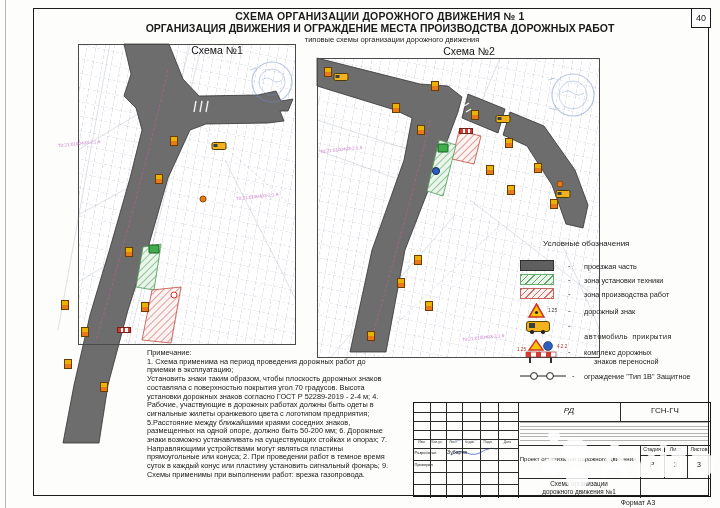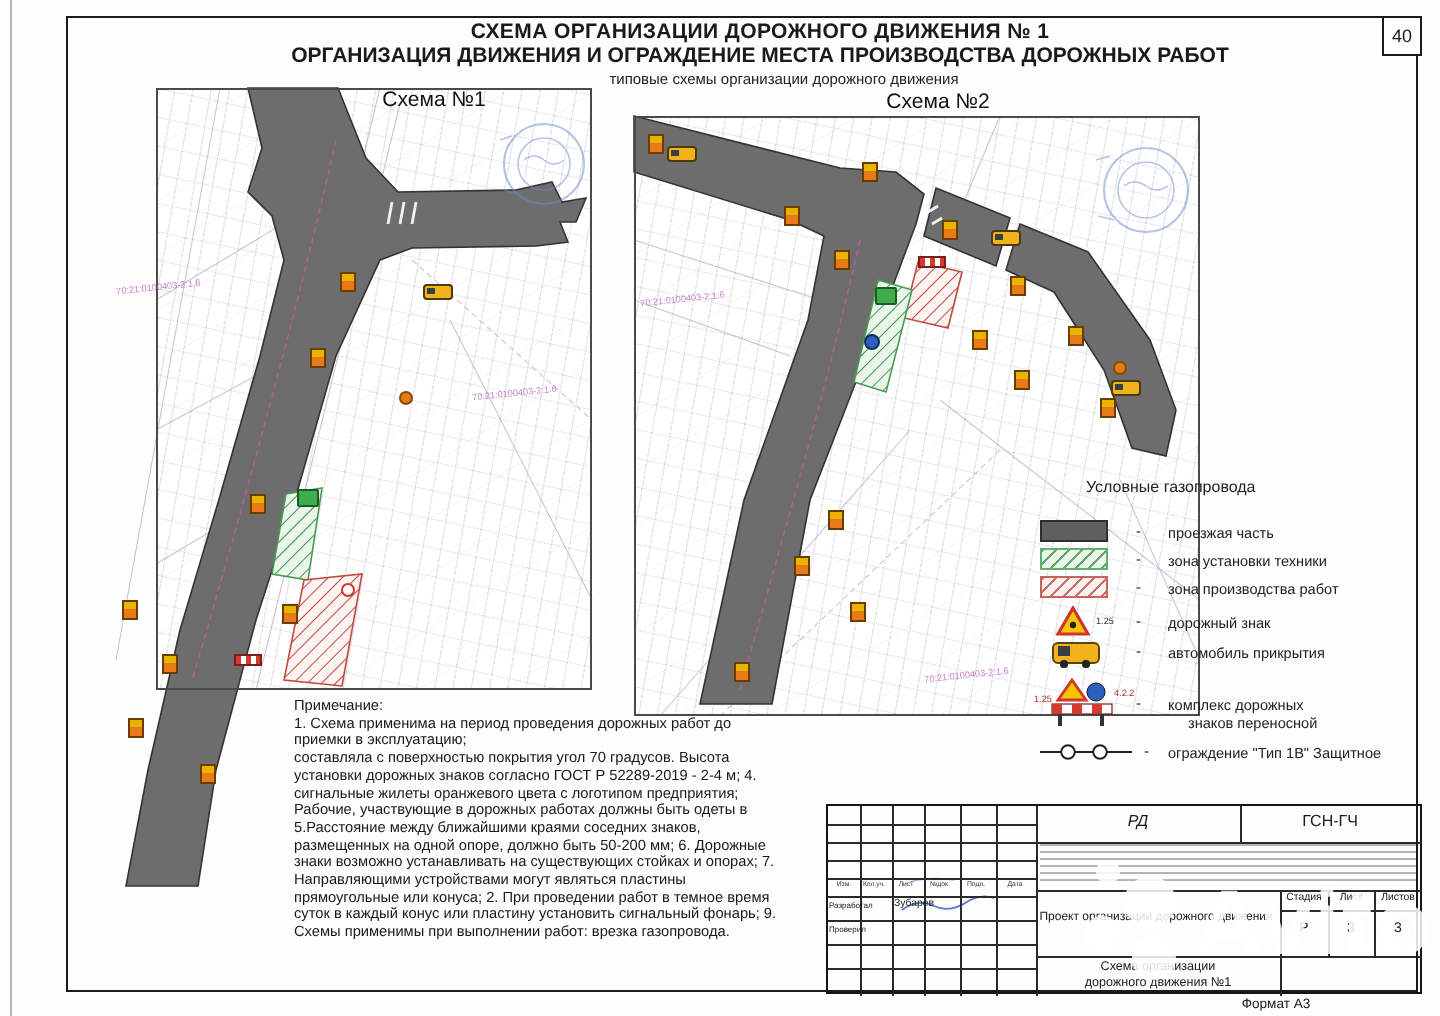--- a/index.html
+++ b/index.html
@@ -168,21 +168,21 @@
 
 <div class="abs scheme-label lbl1">Схема №1</div>
 <div class="abs scheme-label lbl2">Схема №2</div>
 
 <div class="abs cad" style="left:58px;top:141px;">70:21:0100403-2:1.6</div>
 <div class="abs cad" style="left:236px;top:194px;">70:21:0100403-2:1.6</div>
 <div class="abs cad" style="left:320px;top:147px;">70:21:0100403-2:1.6</div>
 <div class="abs cad" style="left:462px;top:335px;">70:21:0100403-2:1.6</div>
 
 <div class="abs legend">
-  <div class="legend-title">Условные газопровода</div>
+  <div class="legend-title">Условные обозначения</div>
 
   <div class="lg-row" style="left:8px;top:22px;">
     <div class="sw sw-road" style="position:absolute;left:0;top:0;"></div>
     <span class="lg-dash" style="position:absolute;left:48px;top:1px;">-</span>
     <span class="lg-label" style="position:absolute;left:64px;top:2px;">проезжая часть</span>
   </div>
 
   <div class="lg-row" style="left:8px;top:36px;">
     <div class="sw sw-green" style="position:absolute;left:0;top:0;"></div>
     <span class="lg-dash" style="position:absolute;left:48px;top:1px;">-</span>
@@ -204,21 +204,21 @@
     <span class="lg-dash" style="position:absolute;left:48px;top:3px;">-</span>
     <span class="lg-label" style="position:absolute;left:64px;top:4px;">дорожный знак</span>
   </div>
 
   <div class="lg-row" style="left:8px;top:82px;">
     <div style="position:absolute;left:6px;top:1px;width:22px;height:9px;background:#f2b21d;border:.8px solid #5a4408;border-radius:3px;">
       <div style="position:absolute;left:1.5px;top:1px;width:6px;height:4.5px;background:#3a3f46;"></div>
       <div style="position:absolute;left:3px;bottom:-2.5px;width:3.5px;height:3.5px;border-radius:50%;background:#222;box-shadow:11px 0 0 #222;"></div>
     </div>
     <span class="lg-dash" style="position:absolute;left:48px;top:1px;">-</span>
-    <span class="lg-label" style="position:absolute;left:64px;top:2px;">автомобиль прикрытия</span>
+    <span class="lg-label" style="position:absolute;left:64px;top:13px;font-family:Liberation Mono, monospace;">автомобиль прикрытия</span>
   </div>
 
   <div class="lg-row" style="left:8px;top:101px;">
     <span class="micro-num" style="left:-3px;top:8px;">1.25</span>
     <svg width="40" height="26" style="position:absolute;left:4px;top:0;">
       <polygon points="12,1 19,11 5,11" fill="#f7c600" stroke="#d0342c" stroke-width="1.4"></polygon>
       <circle cx="24" cy="7" r="4.5" fill="#2b5fc0" stroke="#111" stroke-width=".5"></circle>
       <rect x="2" y="13" width="30" height="5" fill="#fff" stroke="#7c1d16" stroke-width=".6"></rect>
       <rect x="2" y="13" width="5" height="5" fill="#d23b31"></rect>
         <rect x="12" y="13" width="5" height="5" fill="#d23b31"></rect>
@@ -240,24 +240,25 @@
     </svg>
     <span class="lg-dash" style="position:absolute;left:52px;top:0;">-</span>
     <span class="lg-label" style="position:absolute;left:64px;top:1px;">ограждение "Тип 1В" Защитное</span>
   </div>
 </div>
 
 <div class="abs notes">
   <div>Примечание:</div>
   <div>1. Схема применима на период проведения дорожных работ до</div>
   <div>приемки в эксплуатацию;</div>
+  <div>Установить знаки таким образом, чтобы плоскость дорожных знаков</div>
   <div>составляла с поверхностью покрытия угол 70 градусов. Высота</div>
   <div>установки дорожных знаков согласно ГОСТ Р 52289-2019 - 2-4 м; 4.</div>
+  <div>Рабочие, участвующие в дорожных работах должны быть одеты в</div>
   <div>сигнальные жилеты оранжевого цвета с логотипом предприятия;</div>
-  <div>Рабочие, участвующие в дорожных работах должны быть одеты в</div>
   <div>5.Расстояние между ближайшими краями соседних знаков,</div>
   <div>размещенных на одной опоре, должно быть 50-200 мм; 6. Дорожные</div>
   <div>знаки возможно устанавливать на существующих стойках и опорах; 7.</div>
   <div>Направляющими устройствами могут являться пластины</div>
   <div>прямоугольные или конуса; 2. При проведении работ в темное время</div>
   <div>суток в каждый конус или пластину установить сигнальный фонарь; 9.</div>
   <div>Схемы применимы при выполнении работ: врезка газопровода.</div>
 </div>
 
 <div class="abs stamp" id="stamp">

